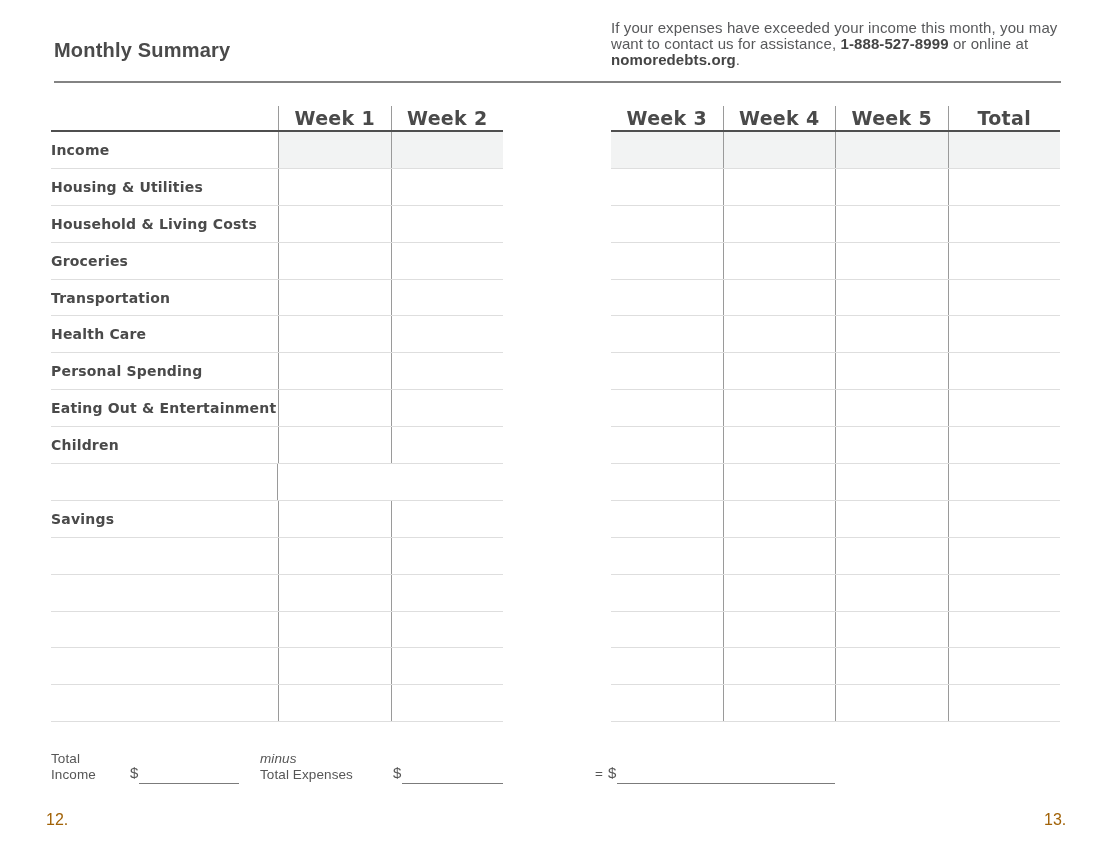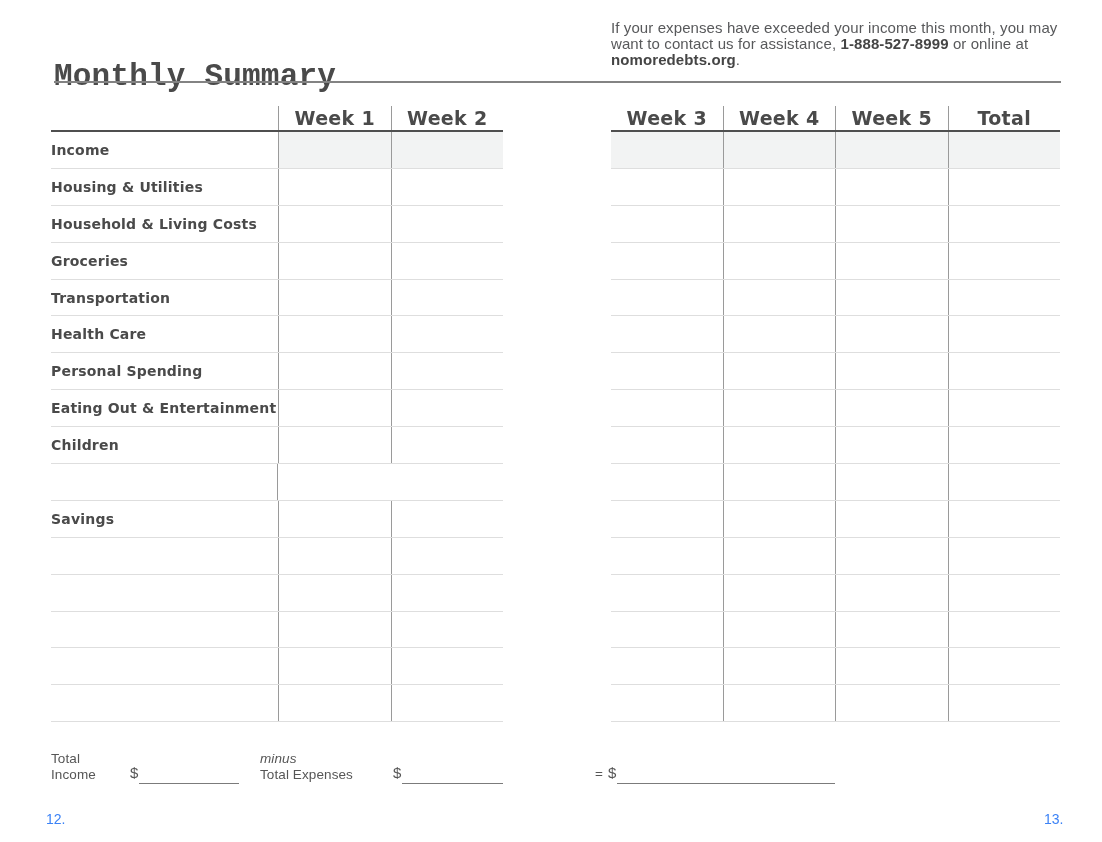--- a/index.html
+++ b/index.html
@@ -13,23 +13,23 @@
     --text-dark: #4a4a4a;
     --text-body: #58595b;
     --rule-dark: #4f4f4f;
     --rule-light: #dedede;
     --rule-vertical: #9a9a9a;
     --shade: #f2f3f3;
   }
 
   
   .title {
-    position: absolute; left: 54px; top: 63px; margin: 0;
-    font-family: Liberation Mono, monospace;
-    font-size: 31px; font-weight: bold; color: var(--text-dark);
+    position: absolute; left: 54px; top: 36px; margin: 0;
+    font-family: Liberation Sans, sans-serif;
+    font-size: 20px; font-weight: bold; color: var(--text-dark);
     letter-spacing: 0.2px; line-height: 28px;
   }
   .title-rule {
     position: absolute; left: 54px; top: 81px; width: 1007px; height: 1.5px;
     background: #838383;
   }
   .note {
     position: absolute; left: 611px; top: 20px; margin: 0;
     font-size: 15px; line-height: 15.8px; color: var(--text-body);
     letter-spacing: 0.1px;
@@ -83,21 +83,21 @@
   #dollar-2 { left: 393px; }
   #dollar-3 { left: 608px; }
   .equals { position: absolute; left: 595px; top: 766px; font-size: 13.5px; color: #565656; }
   .fill-line { position: absolute; top: 783px; height: 1px; background: #7b7b7b; }
   #fill-line-1 { left: 139px; width: 100px; }
   #fill-line-2 { left: 402px; width: 101px; }
   #fill-line-3 { left: 617px; width: 218px; }
 
   .pagenum {
     position: absolute; top: 811px;
-    font-size: 14px; color: #3b82f6;
+    font-size: 16px; color: #a16207;
   }
   #pg-left { left: 46px; }
   #pg-right { left: 1044px; }
 </style>
 </head>
 <body>
 
 <div class="page" style="--text-dark: #4a4a4a; --text-body: #58595b; --rule-dark: #4f4f4f; --rule-light: #dedede; --rule-vertical: #9a9a9a; --shade: #f2f3f3;">
 
   <h1 class="title">Monthly Summary</h1>

